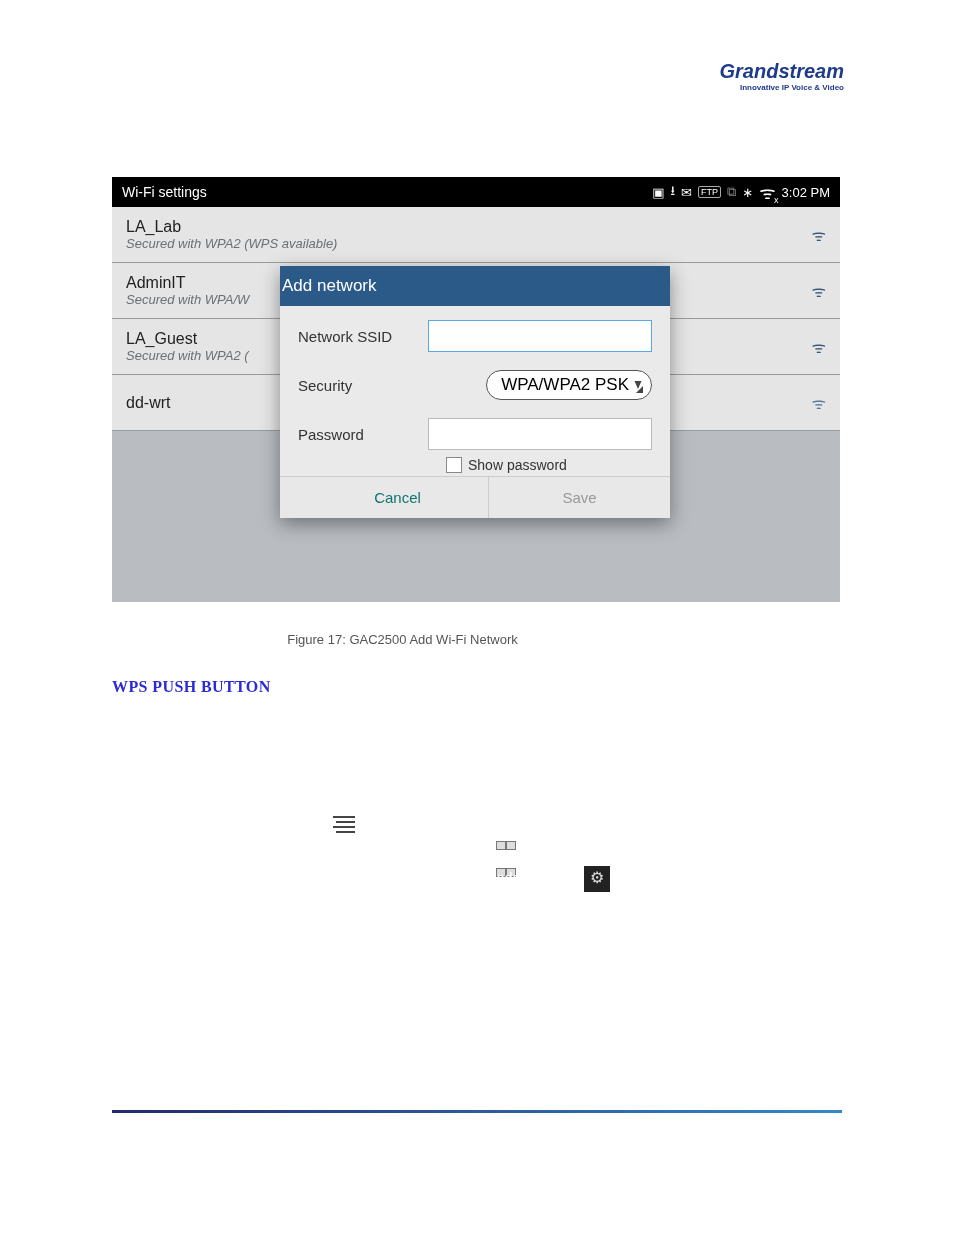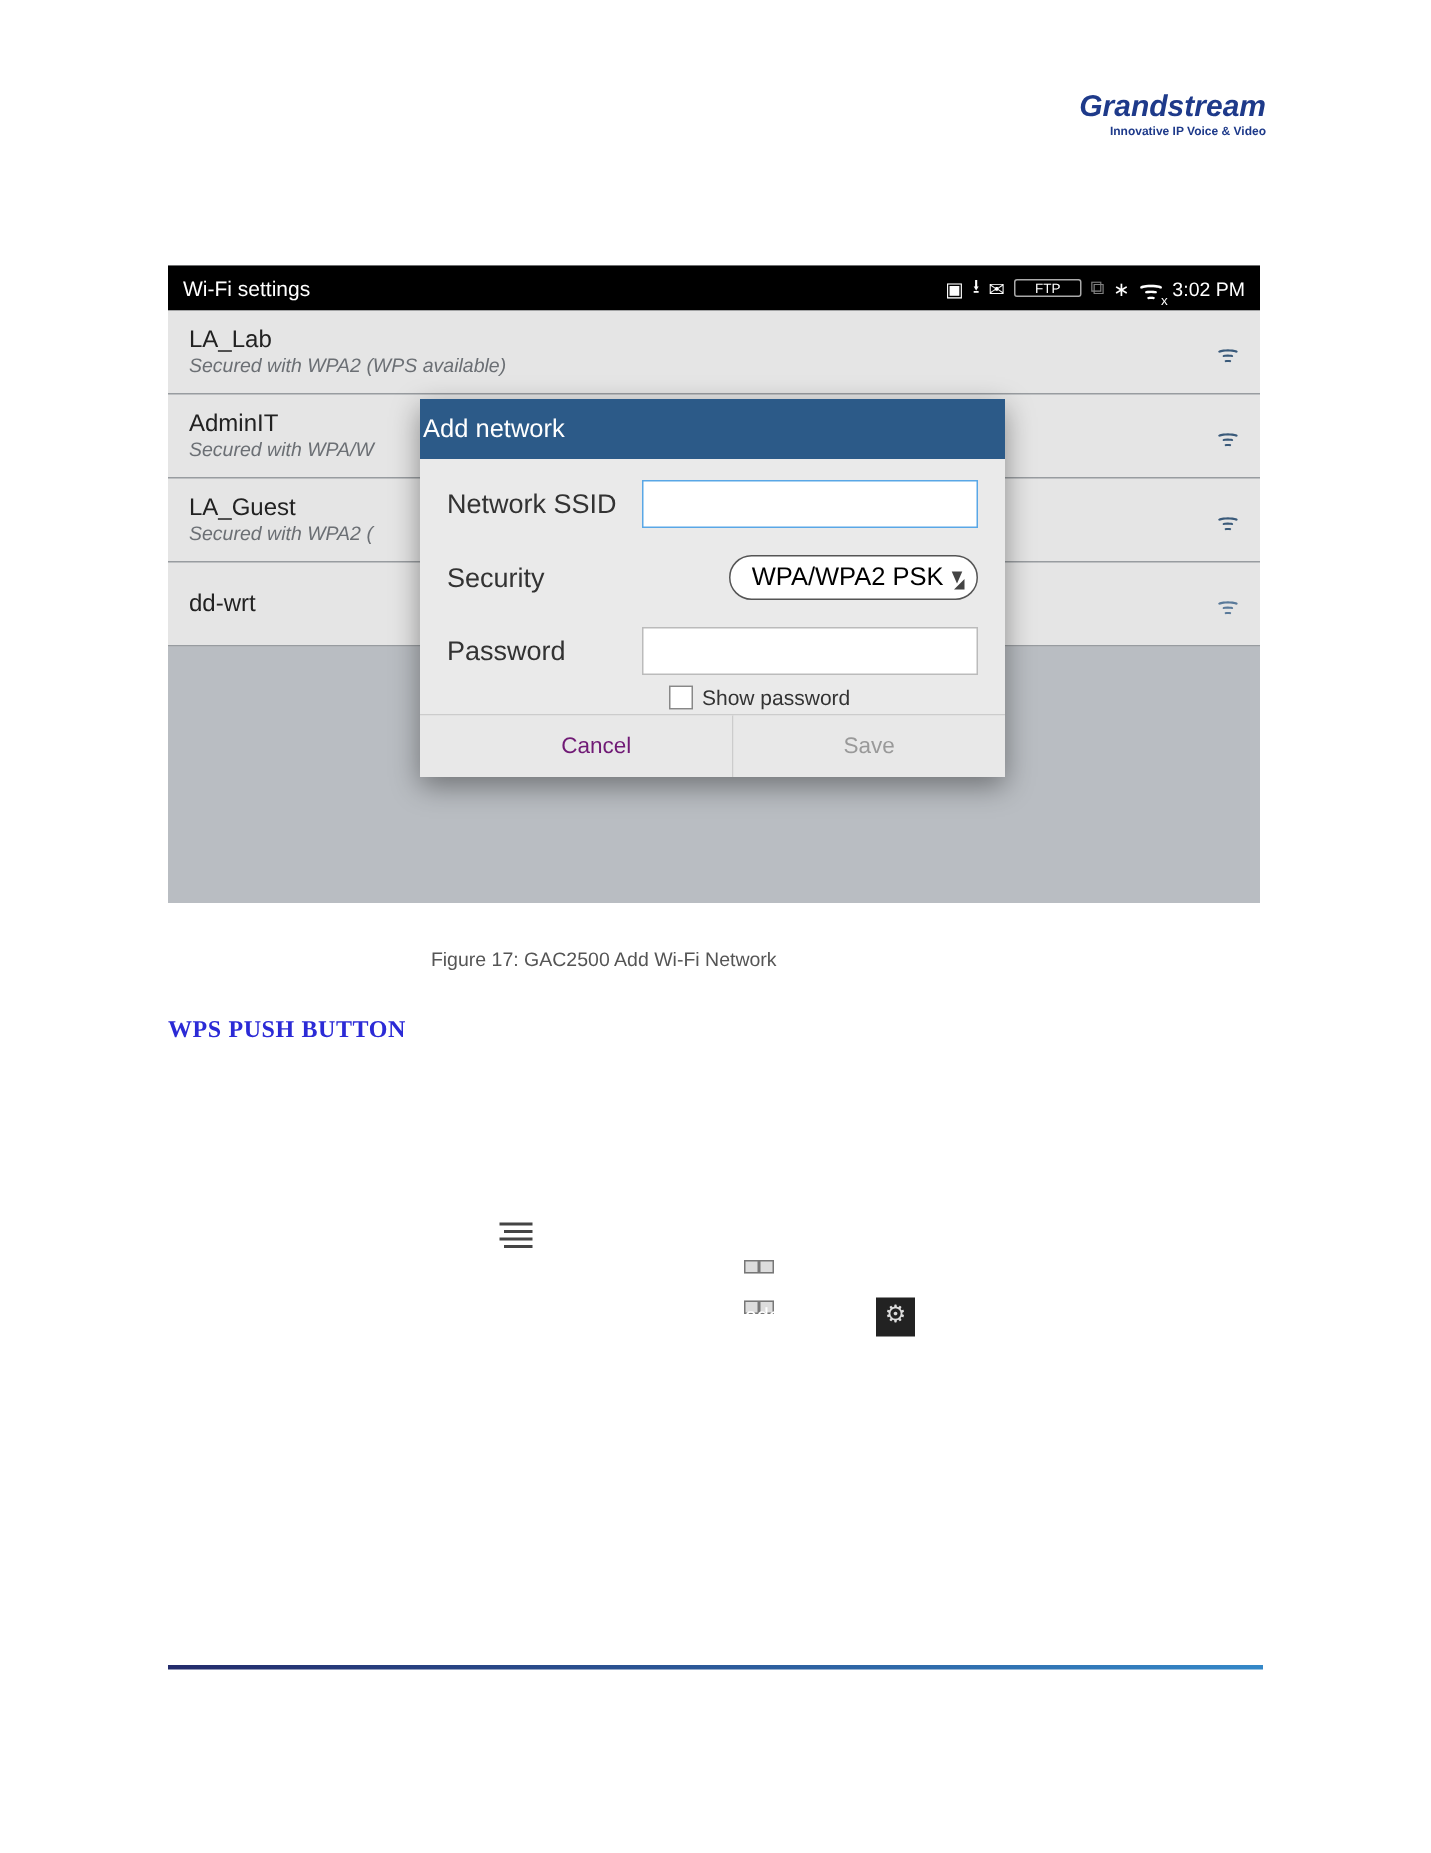--- a/index.html
+++ b/index.html
@@ -59,21 +59,21 @@
     box-shadow: 0 6px 18px rgba(0,0,0,0.4);
   }
   .dialog .dlg-title {
     background: #2c5a88;
     color: #fff;
     padding: 10px 2px;
     font-size: 17px;
   }
   .dlg-body { padding: 14px 18px 2px 18px; }
   .form-row { display: flex; align-items: center; margin-bottom: 18px; }
-  .form-row .lbl { width: 130px; font-size: 18px; color: #333; }
+  .form-row .lbl { width: 130px; font-size: 15px; color: #333; }
   .ssid-input {
     flex: 1;
     height: 32px;
     border: 1px solid #59a7e6;
     background: #fff;
     padding: 0 6px;
     outline: none;
   }
   .sec-select {
     flex: 0 0 auto;
@@ -117,21 +117,21 @@
   .dlg-buttons { display: flex; border-top: 1px solid #ccc; }
   .dlg-buttons > div {
     flex: 1;
     text-align: center;
     padding: 12px 0;
     font-size: 15px;
     border-right: 1px solid #ccc;
     background: #e8e8e8;
   }
   .dlg-buttons > div:last-child { border-right: none; color: #999; }
-  .dlg-buttons > div:first-child { color: #701a75; padding-left: 27px; }
+  .dlg-buttons > div:first-child { color: #0f766e; padding-left: 27px; }
 
   .caption {
     position: absolute;
     top: 632px; left: 0; width: 805px;
     text-align: center;
     font-size: 13px; color: #555;
   }
   .section-heading {
     position: absolute;
     top: 678px; left: 112px;
@@ -195,21 +195,21 @@
   <span class="sub">Innovative IP Voice &amp; Video</span>
 </div>
 
 <div class="figure">
   <div class="statusbar">
     <div class="title">Wi-Fi settings</div>
     <div class="icons">
       <span>▣</span>
       <span>⭳</span>
       <span>✉</span>
-      <span style="font-size:9px;border:1px solid #aaa;padding:0 13px;border-radius:2px;">FTP</span>
+      <span style="font-size:9px;border:1px solid #aaa;padding:0 2px;border-radius:2px;">FTP</span>
       <span style="opacity:0.5">⧉</span>
       <span>∗</span>
       <span class="wifi-sym" style="position:relative;">ᯤ<span style="position:absolute;right:-3px;bottom:-1px;font-size:9px;">x</span></span>
       <span>3:02 PM</span>
     </div>
   </div>
   <div class="wifi-list">
     <div class="wifi-item">
       <div>
         <div class="name">LA_Lab</div>

